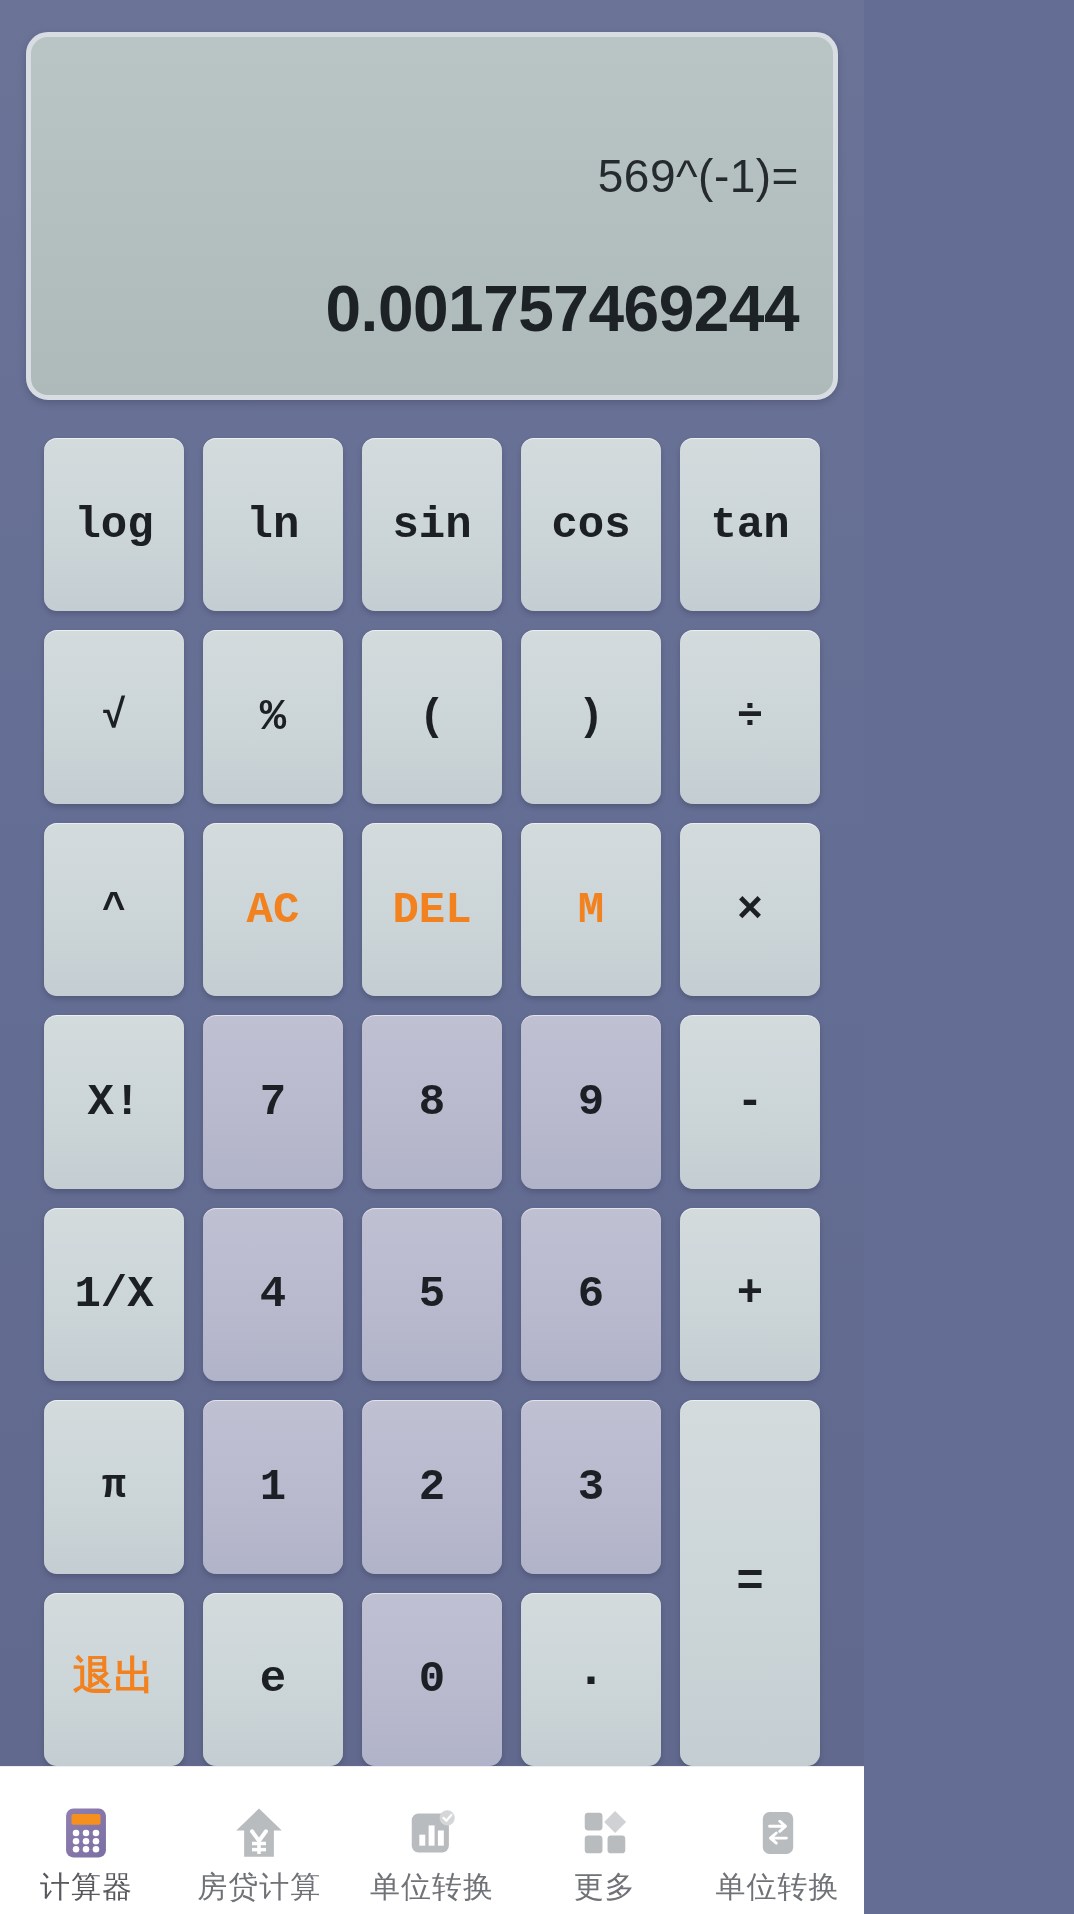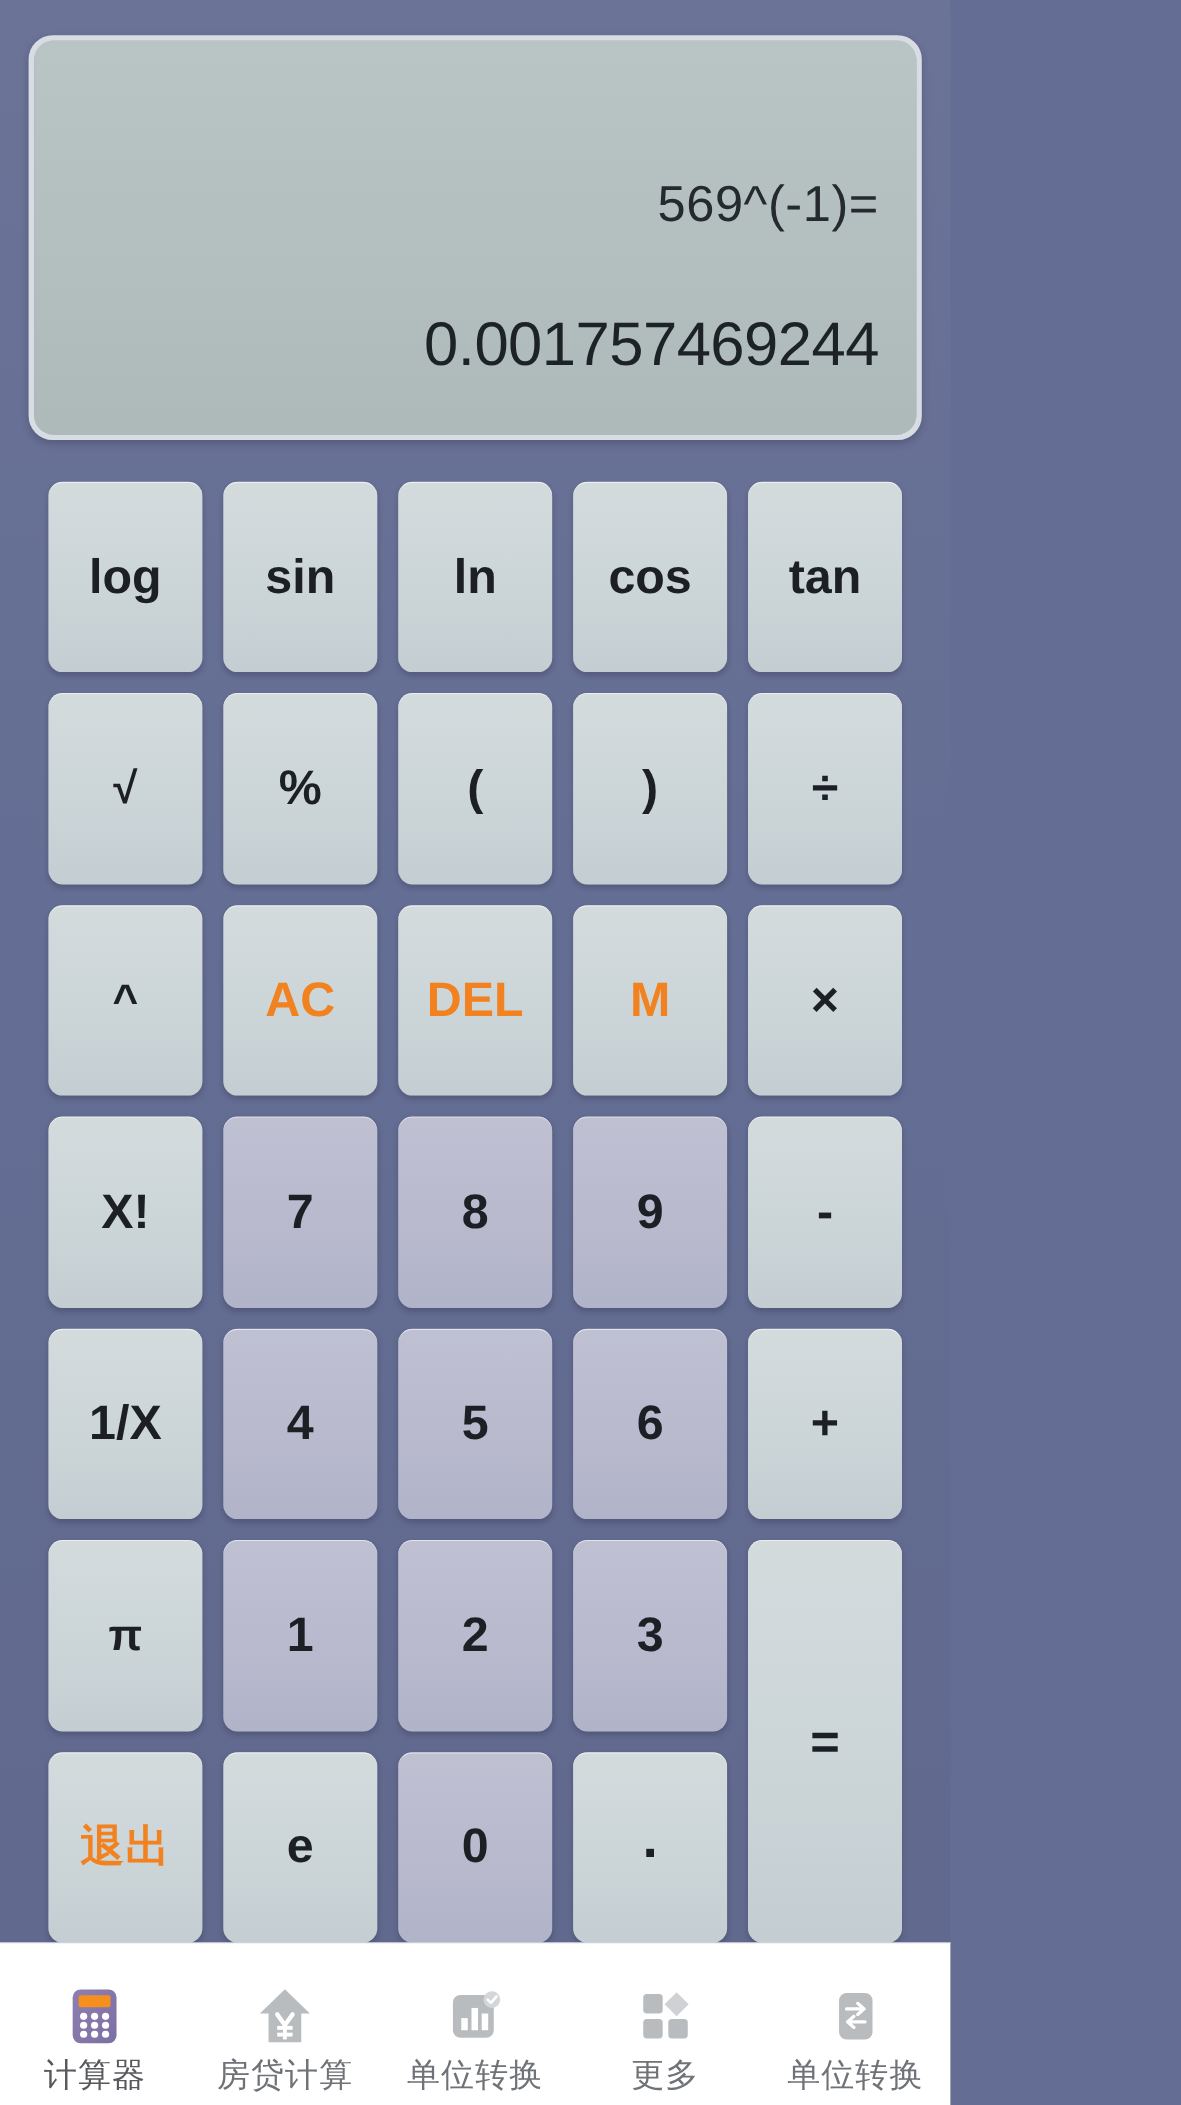--- a/index.html
+++ b/index.html
@@ -47,39 +47,40 @@
     color: #252a2e;
     letter-spacing: 0.5px;
     line-height: 1.1;
     text-align: right;
     width: 100%;
     font-weight: 400;
   }
 
   .result {
     margin-top: 74px;
-    font-size: 56px;
+    font-size: 64px;
     color: #1d2226;
     letter-spacing: -0.5px;
     line-height: 1.05;
     text-align: right;
     width: 100%;
-    font-weight: 400;
+    font-weight: 700;
     white-space: nowrap;
   }
 
   
   .keypad {
     flex: 1;
     padding: 38px 44px 0 44px;
     display: grid;
     grid-template-columns: repeat(5, 1fr);
     grid-template-rows: repeat(7, 1fr);
     gap: 19px 19px;
     align-content: start;
+    font-family: Liberation Mono, monospace;
   }
 
   .key {
     border: none;
     outline: none;
     border-radius: 13px;
     font-family: inherit;
     font-size: 44px;
     font-weight: 700;
     color: #1c2025;
@@ -166,22 +167,22 @@
 
   <div class="display-wrap">
     <div class="display">
       <div class="expression">569^(-1)=</div>
       <div class="result">0.001757469244</div>
     </div>
   </div>
 
   <div class="keypad" id="keypad">
       <div class="key fn">log</div>
+      <div class="key fn">ln</div>
       <div class="key fn">sin</div>
-      <div class="key fn">ln</div>
       <div class="key fn">cos</div>
       <div class="key fn">tan</div>
       <div class="key fn small-sym">√</div>
       <div class="key fn">%</div>
       <div class="key fn">(</div>
       <div class="key fn">)</div>
       <div class="key fn">÷</div>
       <div class="key fn small-sym">^</div>
       <div class="key fn accent">AC</div>
       <div class="key fn accent">DEL</div>

